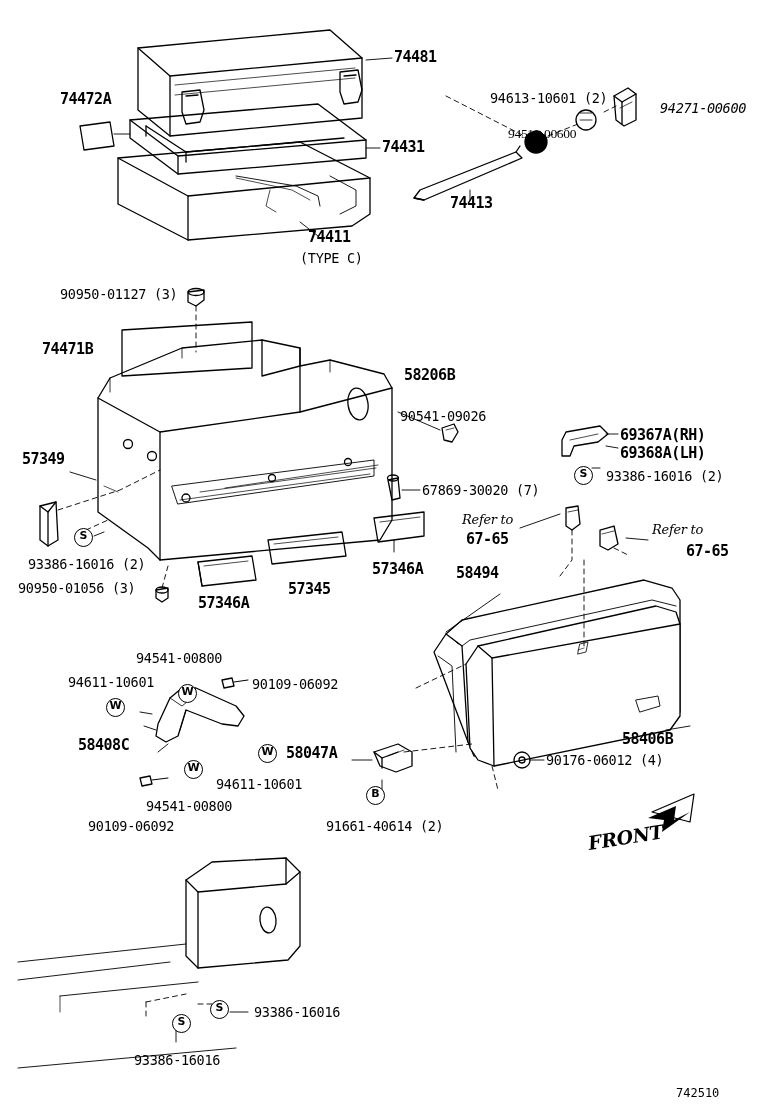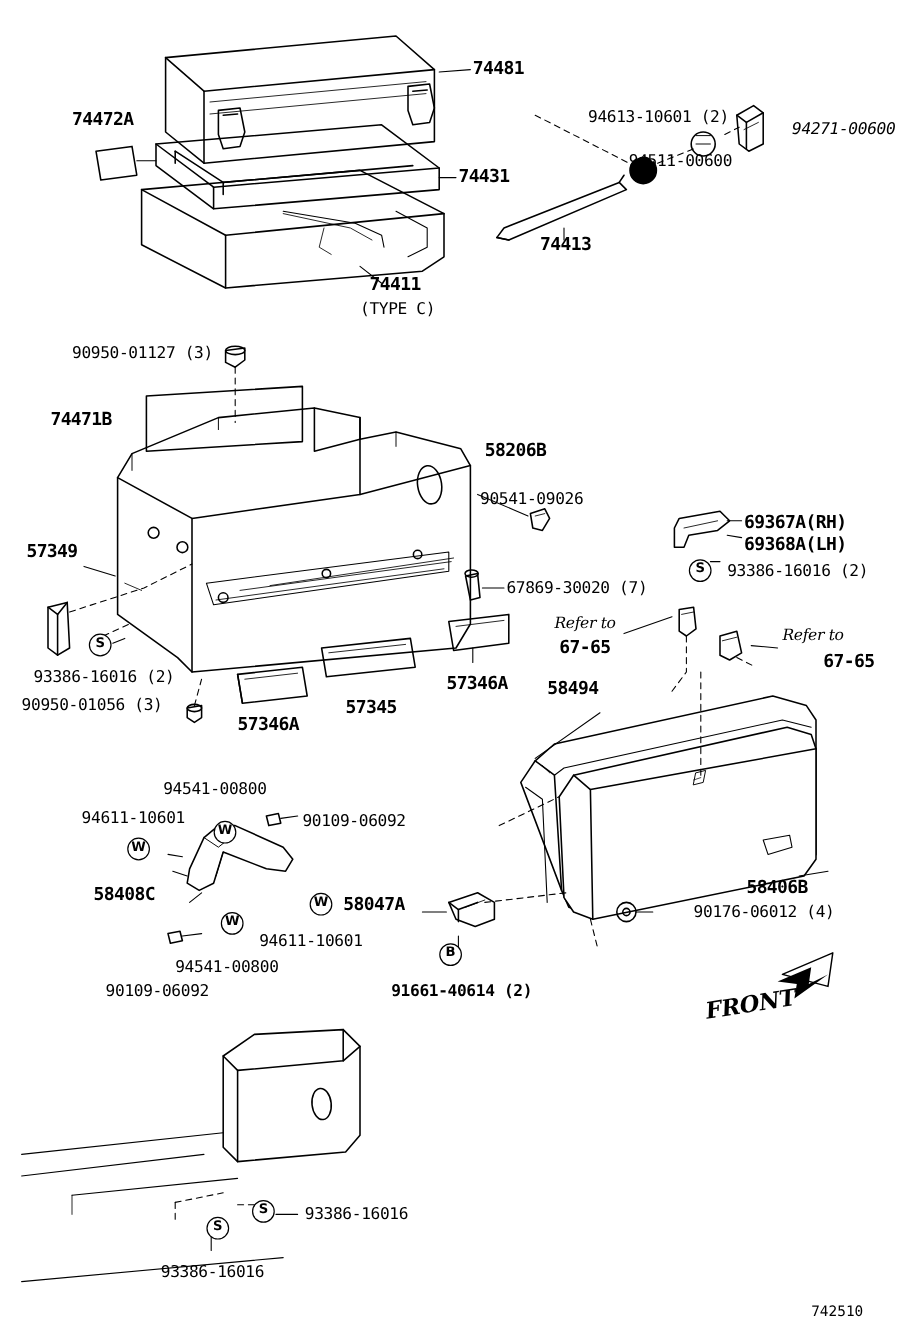--- a/index.html
+++ b/index.html
@@ -374,21 +374,21 @@
 </svg>
 
 <div class="lbl big" style="left:394px; top:48px;">74481</div>
 <div class="lbl big" style="left:60px; top:90px;">74472A</div>
 <div class="lbl big" style="left:382px; top:138px;">74431</div>
 <div class="lbl big" style="left:288px; top:228px;margin-left:20px;">74411</div>
 <div class="lbl" style="left:300px; top:250px;">(TYPE C)</div>
 
 <div class="lbl" style="left:490px; top:90px;">94613-10601 (2)</div>
 <div class="lbl" style="left:660px; top:100px;font-style:italic;">94271-00600</div>
-<div class="lbl" style="left:524px; top:126px;">94511-00600</div>
+<div class="lbl" style="left:508px; top:126px;font-family:Liberation Serif, serif;">94511-00600</div>
 <div class="lbl big" style="left:450px; top:194px;">74413</div>
 
 <div class="lbl" style="left:60px; top:286px;">90950-01127 (3)</div>
 <div class="lbl big" style="left:42px; top:340px;">74471B</div>
 <div class="lbl big" style="left:404px; top:366px;">58206B</div>
 <div class="lbl" style="left:400px; top:408px;">90541-09026</div>
 <div class="lbl big" style="left:22px; top:450px;">57349</div>
 
 <div class="lbl big" style="left:620px; top:426px;">69367A(RH)</div>
 <div class="lbl big" style="left:620px; top:444px;">69368A(LH)</div>
@@ -408,22 +408,22 @@
 
 <div class="lbl big" style="left:456px; top:564px;">58494</div>
 <div class="lbl" style="left:136px; top:650px;">94541-00800</div>
 <div class="lbl" style="left:252px; top:676px;">90109-06092</div>
 <div class="lbl" style="left:68px; top:674px;">94611-10601</div>
 <div class="lbl big" style="left:78px; top:736px;">58408C</div>
 <div class="lbl big" style="left:286px; top:744px;">58047A</div>
 <div class="lbl" style="left:216px; top:776px;">94611-10601</div>
 <div class="lbl" style="left:146px; top:798px;">94541-00800</div>
 <div class="lbl" style="left:88px; top:818px;">90109-06092</div>
-<div class="lbl" style="left:326px; top:818px;font-weight:bold;">91661-40614 (2)</div>
-<div class="lbl" style="left:546px; top:752px;margin-left:32px;">90176-06012 (4)</div>
+<div class="lbl" style="left:326px; top:818px;">91661-40614 (2)</div>
+<div class="lbl" style="left:546px; top:752px;">90176-06012 (4)</div>
 <div class="lbl big" style="left:622px; top:730px;">58406B</div>
 
 <div class="lbl front" style="left:590px; top:832px;">FRONT</div>
 
 <div class="lbl" style="left:254px; top:1004px;">93386-16016</div>
 <div class="lbl" style="left:134px; top:1052px;">93386-16016</div>
 
 <div class="lbl footer" style="left:676px; top:1086px;">742510</div>
 
 <div class="circ" style="left:74px; top:528px;">S</div>

